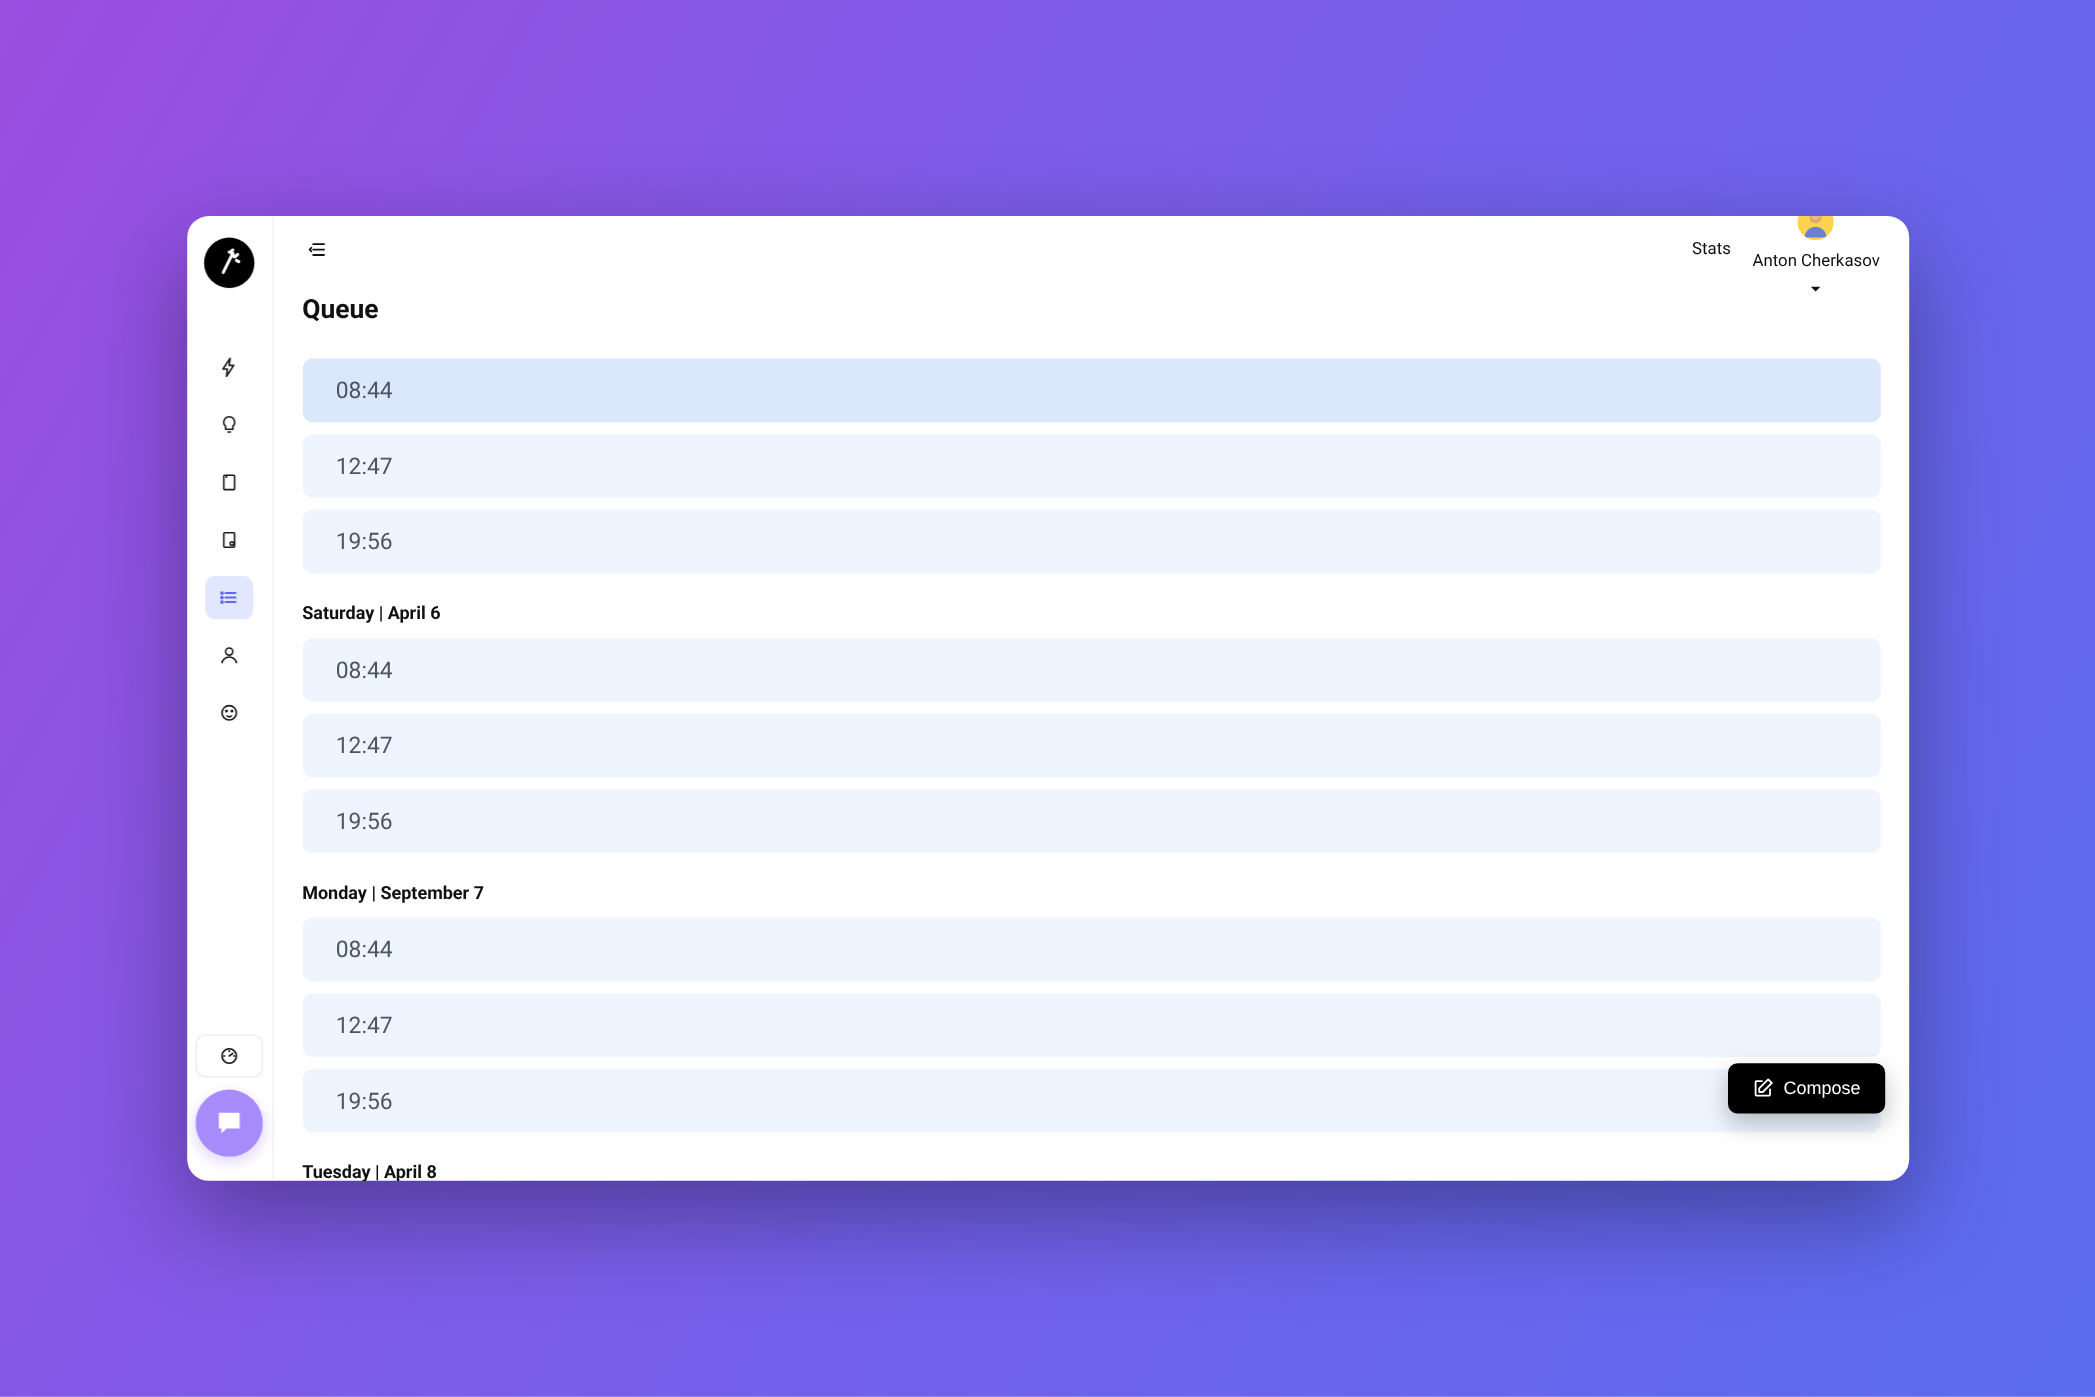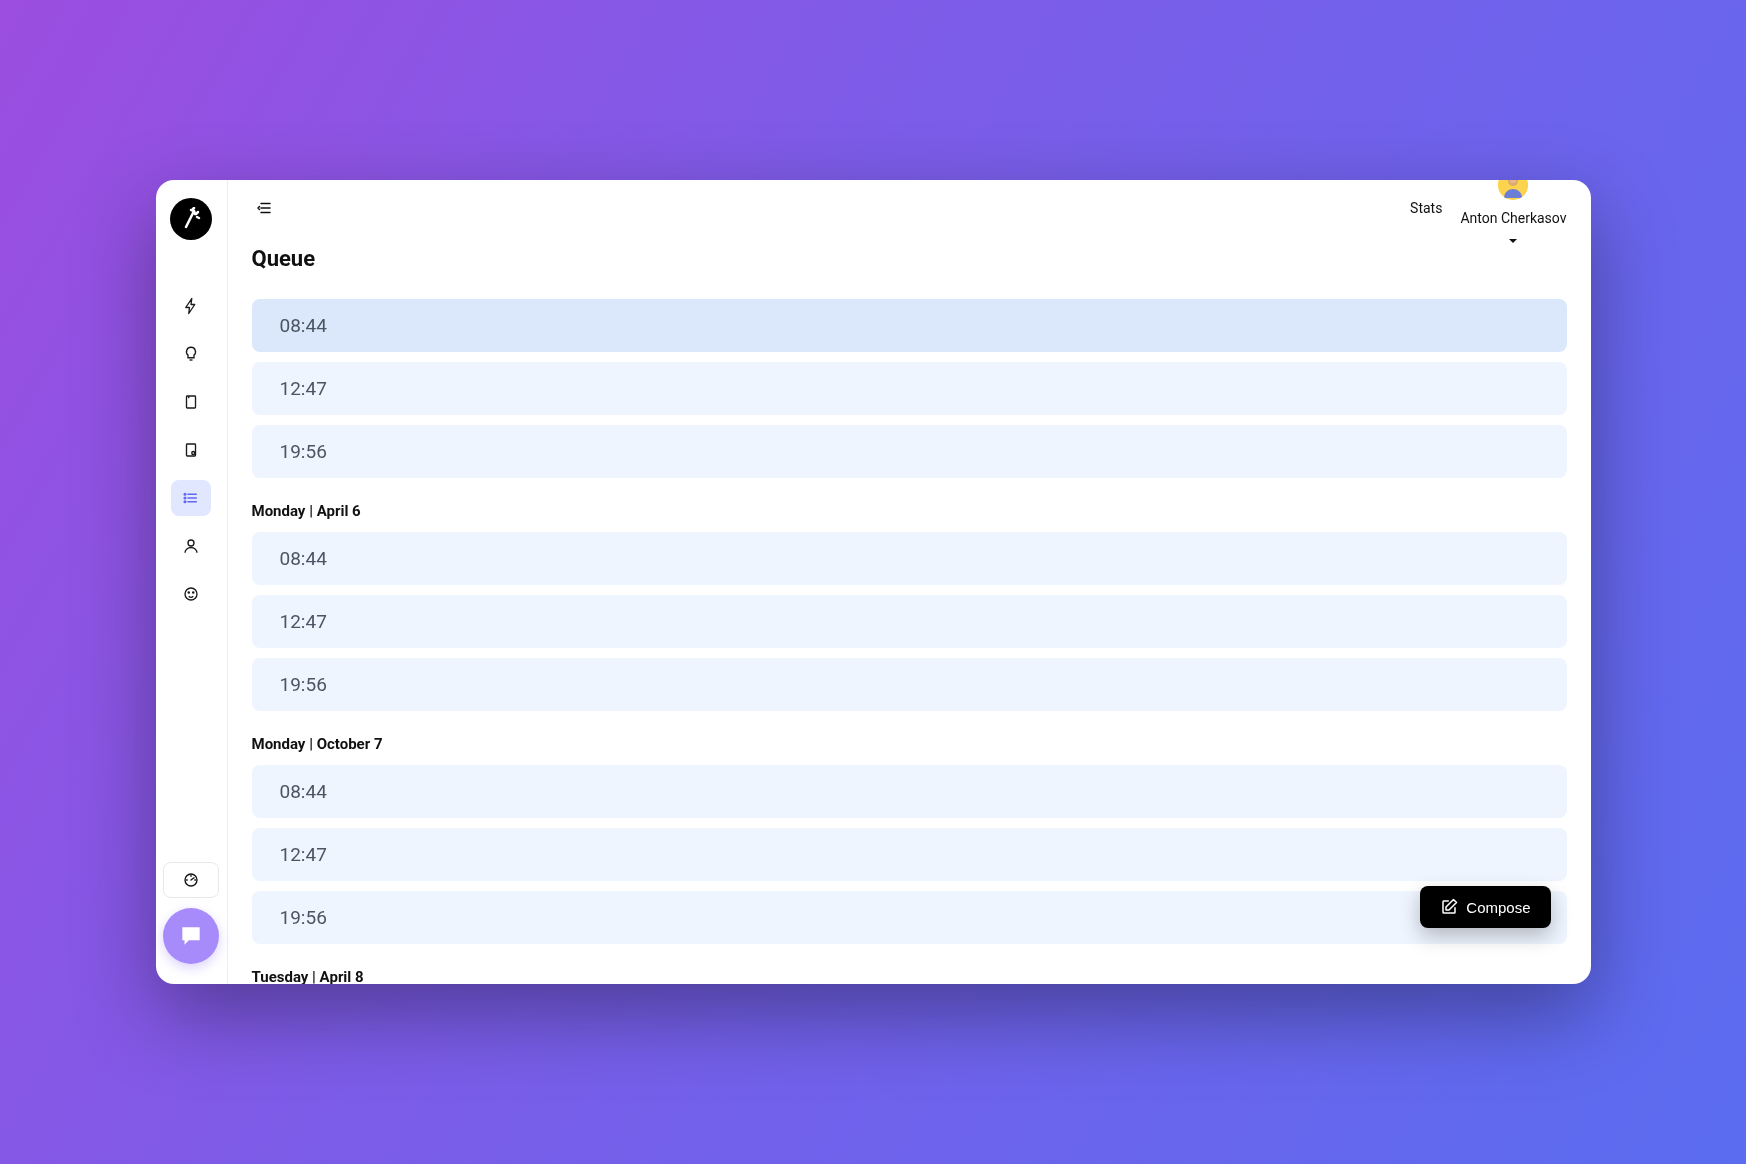--- a/index.html
+++ b/index.html
@@ -170,21 +170,21 @@
   border-radius: 8px;
   padding: 15px 28px;
   margin-bottom: 10px;
   font-size: 19px;
   color: #4b5563;
 }
 .slot.highlighted { background: #dbe8fb; }
 
 .compose-btn {
   position: absolute;
-  right: 40px;
+  right: 20px;
   bottom: 56px;
   background: #000;
   color: #fff;
   border: none;
   border-radius: 8px;
   padding: 12px 20px;
   font-size: 15px;
   font-weight: 500;
   display: flex;
   align-items: center;
@@ -306,27 +306,27 @@
 
     <div class="content">
       <h1 class="page-title">Queue</h1>
       <div id="days">
           <div class="day-group">
             <div class="slot highlighted">08:44</div>
             <div class="slot">12:47</div>
             <div class="slot">19:56</div>
           </div>
           <div class="day-group">
-            <div class="day-heading">Monday | April 6</div>
+            <div class="day-heading">Saturday | April 6</div>
             <div class="slot">08:44</div>
             <div class="slot">12:47</div>
             <div class="slot">19:56</div>
           </div>
           <div class="day-group">
-            <div class="day-heading">Monday | October 7</div>
+            <div class="day-heading">Monday | September 7</div>
             <div class="slot">08:44</div>
             <div class="slot">12:47</div>
             <div class="slot">19:56</div>
           </div>
           <div class="day-group">
             <div class="day-heading">Tuesday | April 8</div>
           </div>
         </div>
     </div>
 

